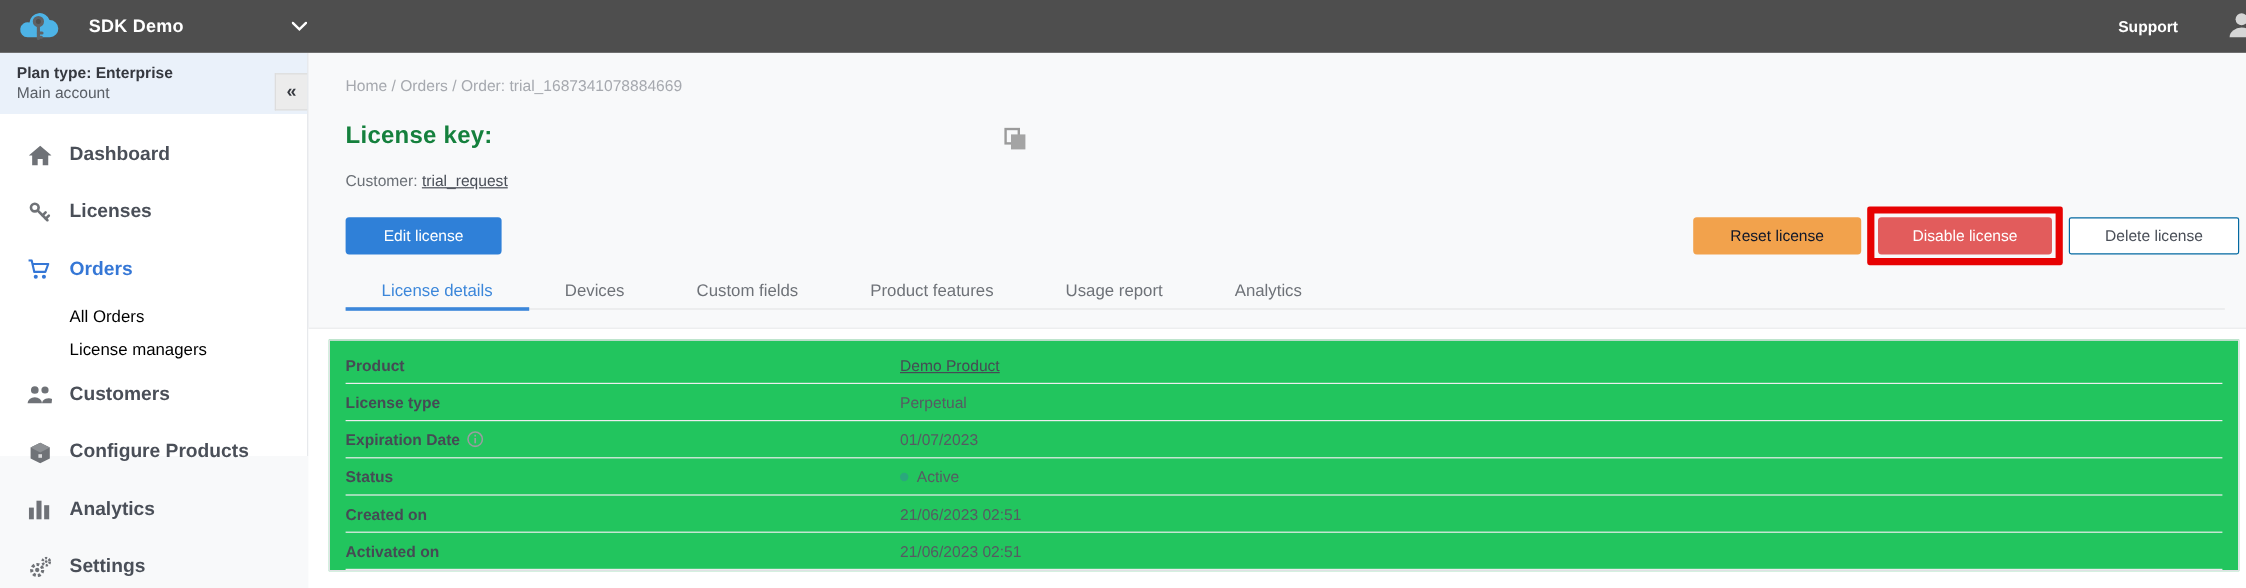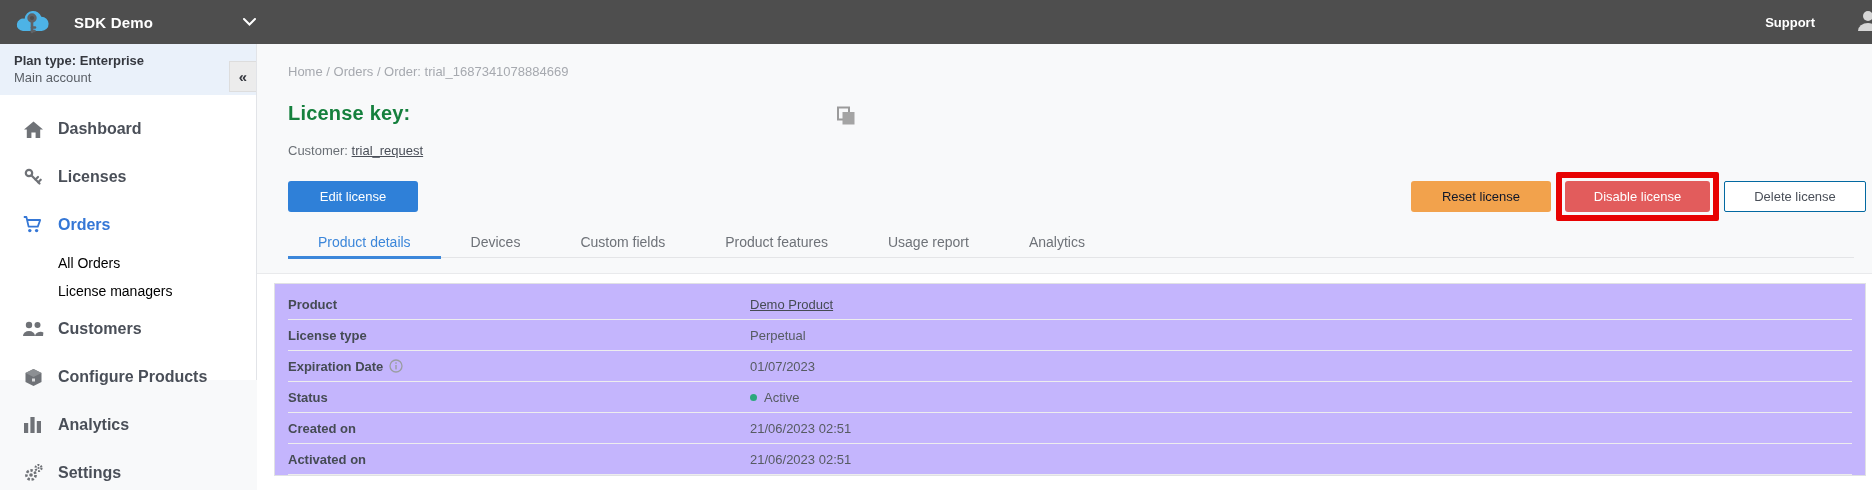--- a/index.html
+++ b/index.html
@@ -93,21 +93,21 @@
   .tab.active { color:#3c87da; }
   .tab.active::after {
     content:""; position:absolute; left:0; right:0; bottom:-2px; height:3px;
     background:#3c87da;
   }
 
   .panel {
     margin-top:15px; flex:1; background:#fff; border-top:1px solid #e9eaec;
   }
   .details-table {
-    margin:9px 6px 0 17px; border:1px solid #e0e1e4; background:#c4b5fd;
+    margin:9px 6px 0 17px; border:1px solid #e0e1e4; background:#22c55e;
     padding-top:5px;
   }
   .detail-row {
     height:31px; margin:0 13px; display:flex; align-items:center;
     border-bottom:1px solid #ededee; font-size:13px;
   }
   .detail-label { width:462px; color:#454b54; font-weight:bold; display:flex; align-items:center; gap:6px; }
   .detail-value { color:#565b62; display:flex; align-items:center; gap:7px; }
   .value-link { text-decoration:underline; color:#454b54; cursor:pointer;text-align:center; }
   .status-dot { width:7px; height:7px; border-radius:50%; background:#2aa87c; display:inline-block; }
@@ -253,21 +253,21 @@
     <div class="actions-right">
       <button class="btn btn-reset">Reset license</button>
       <div class="annotation-box">
         <button class="btn btn-disable">Disable license</button>
       </div>
       <button class="btn btn-delete">Delete license</button>
     </div>
   </div>
 
   <div class="tabs">
-    <div class="tab active">Product details</div>
+    <div class="tab active">License details</div>
     <div class="tab">Devices</div>
     <div class="tab">Custom fields</div>
     <div class="tab">Product features</div>
     <div class="tab">Usage report</div>
     <div class="tab">Analytics</div>
   </div>
 
   <div class="panel">
     <div class="details-table">
 

